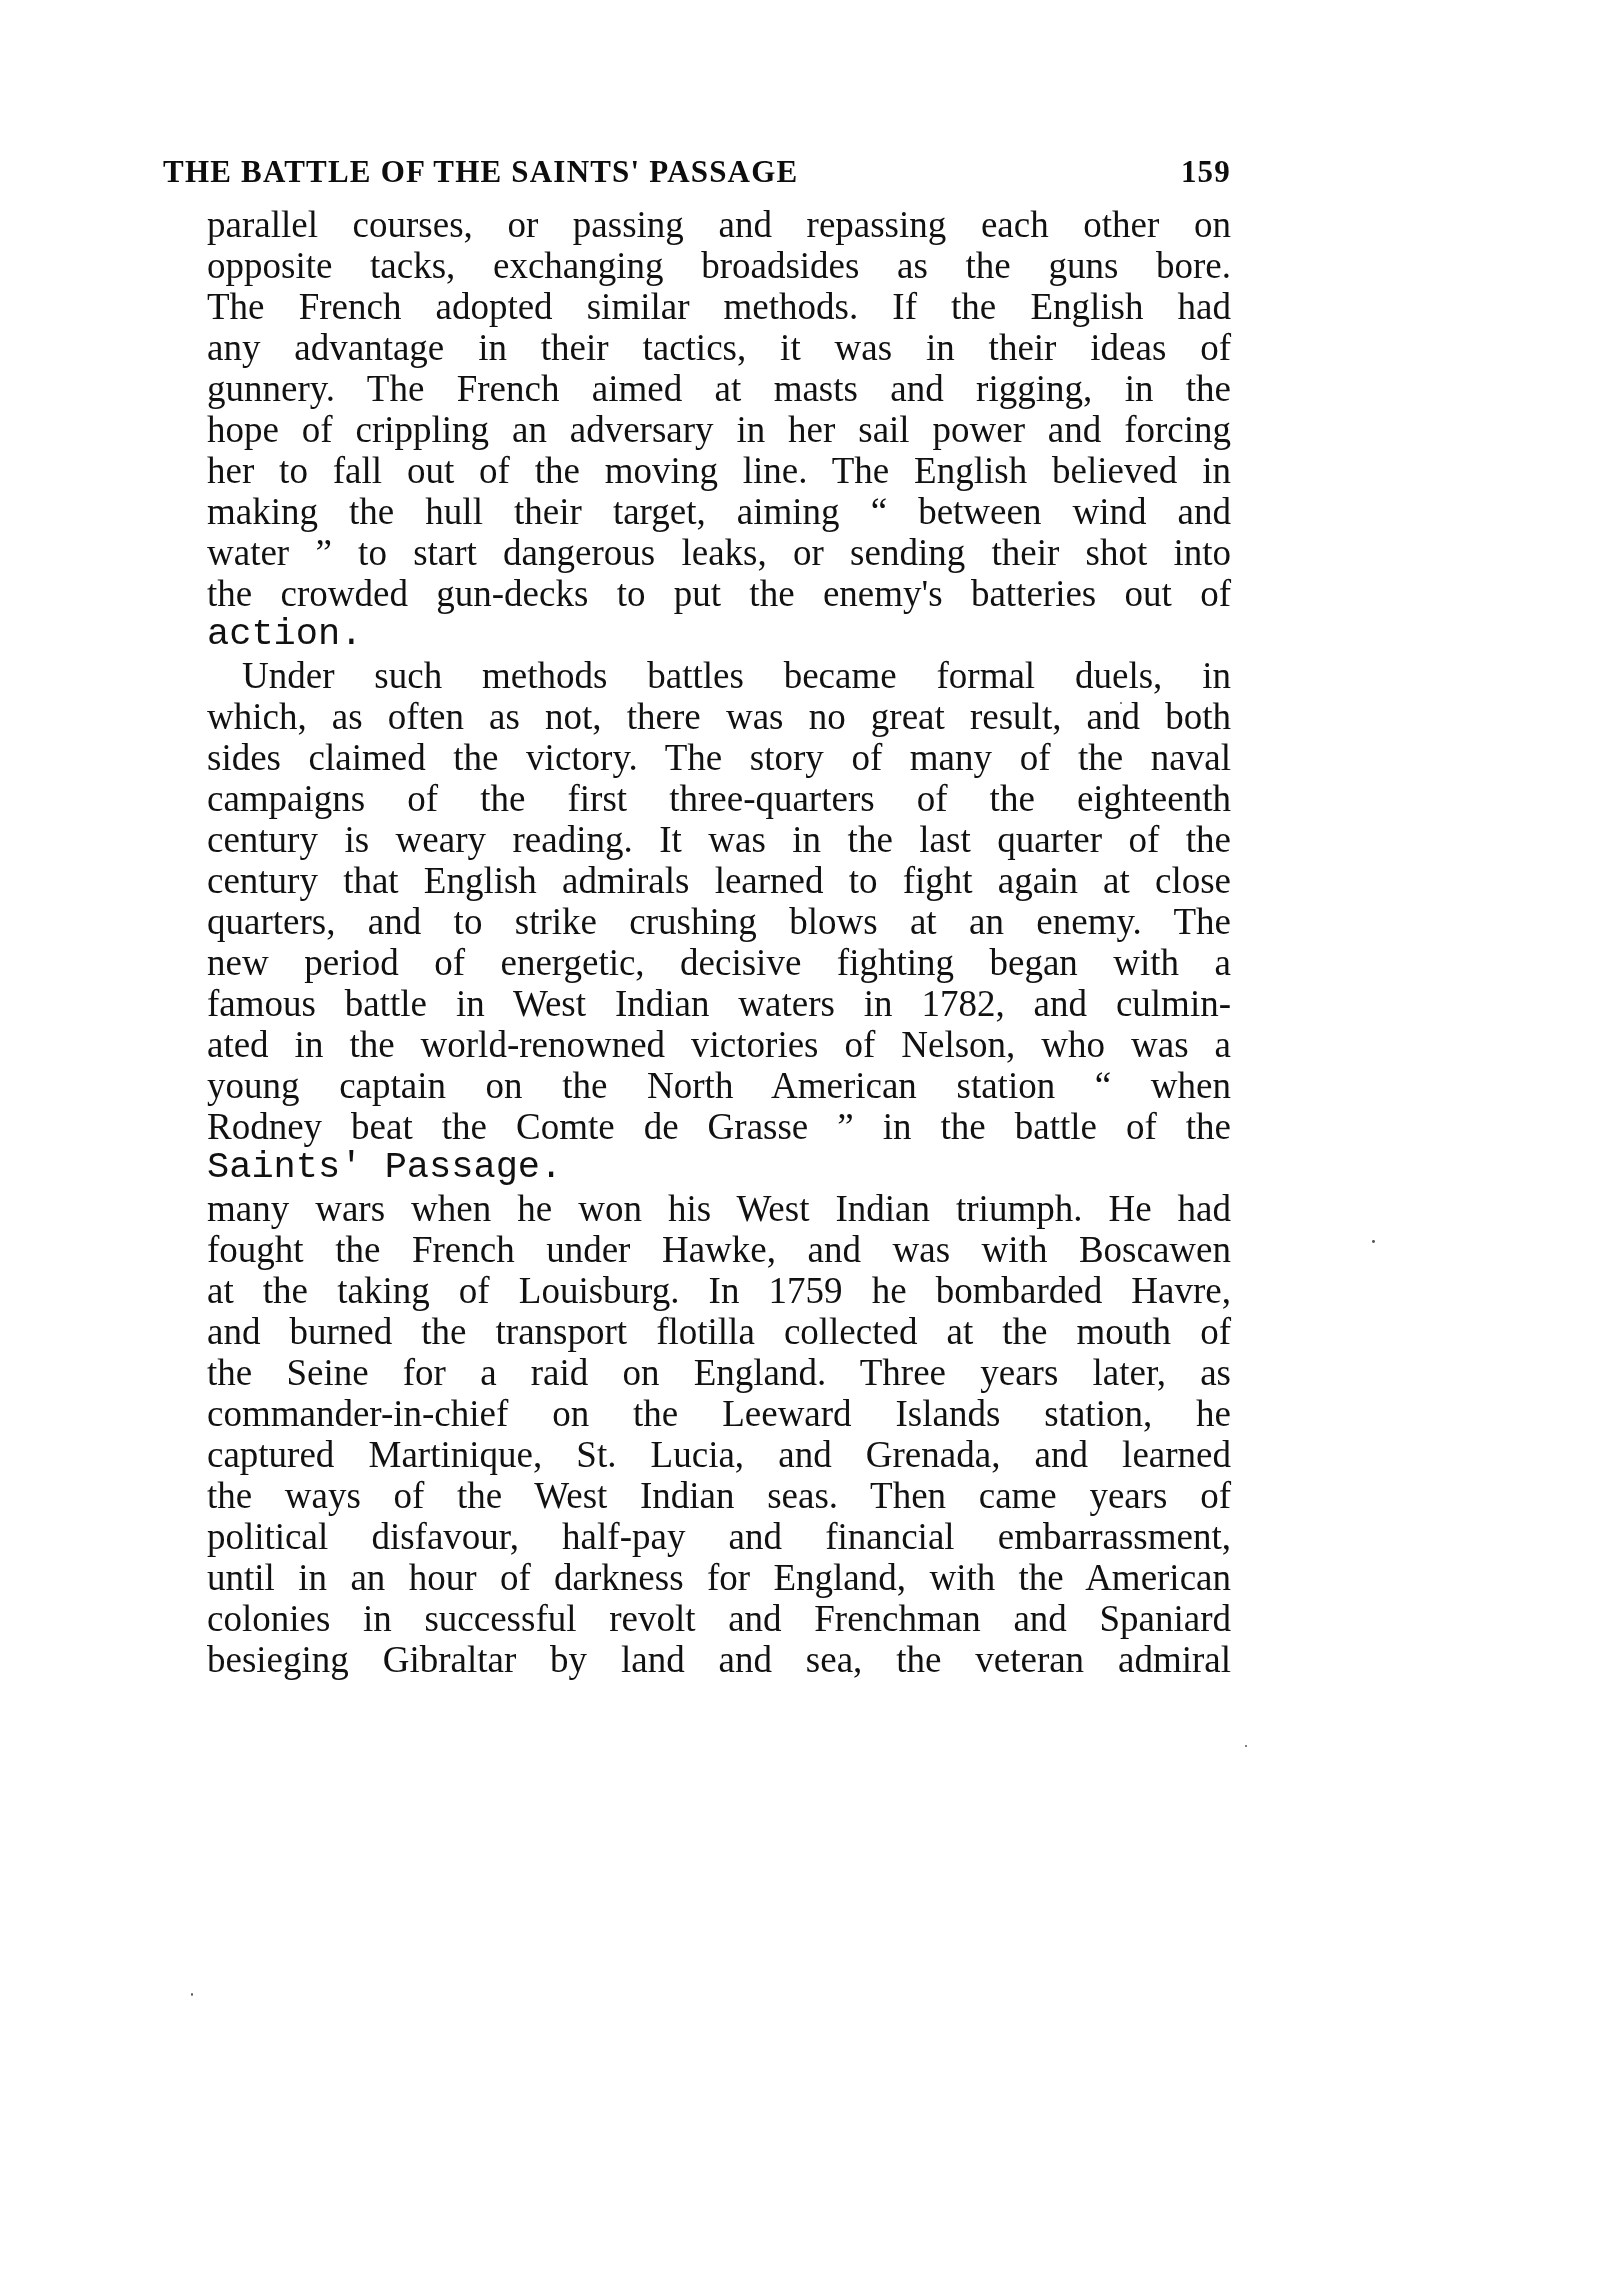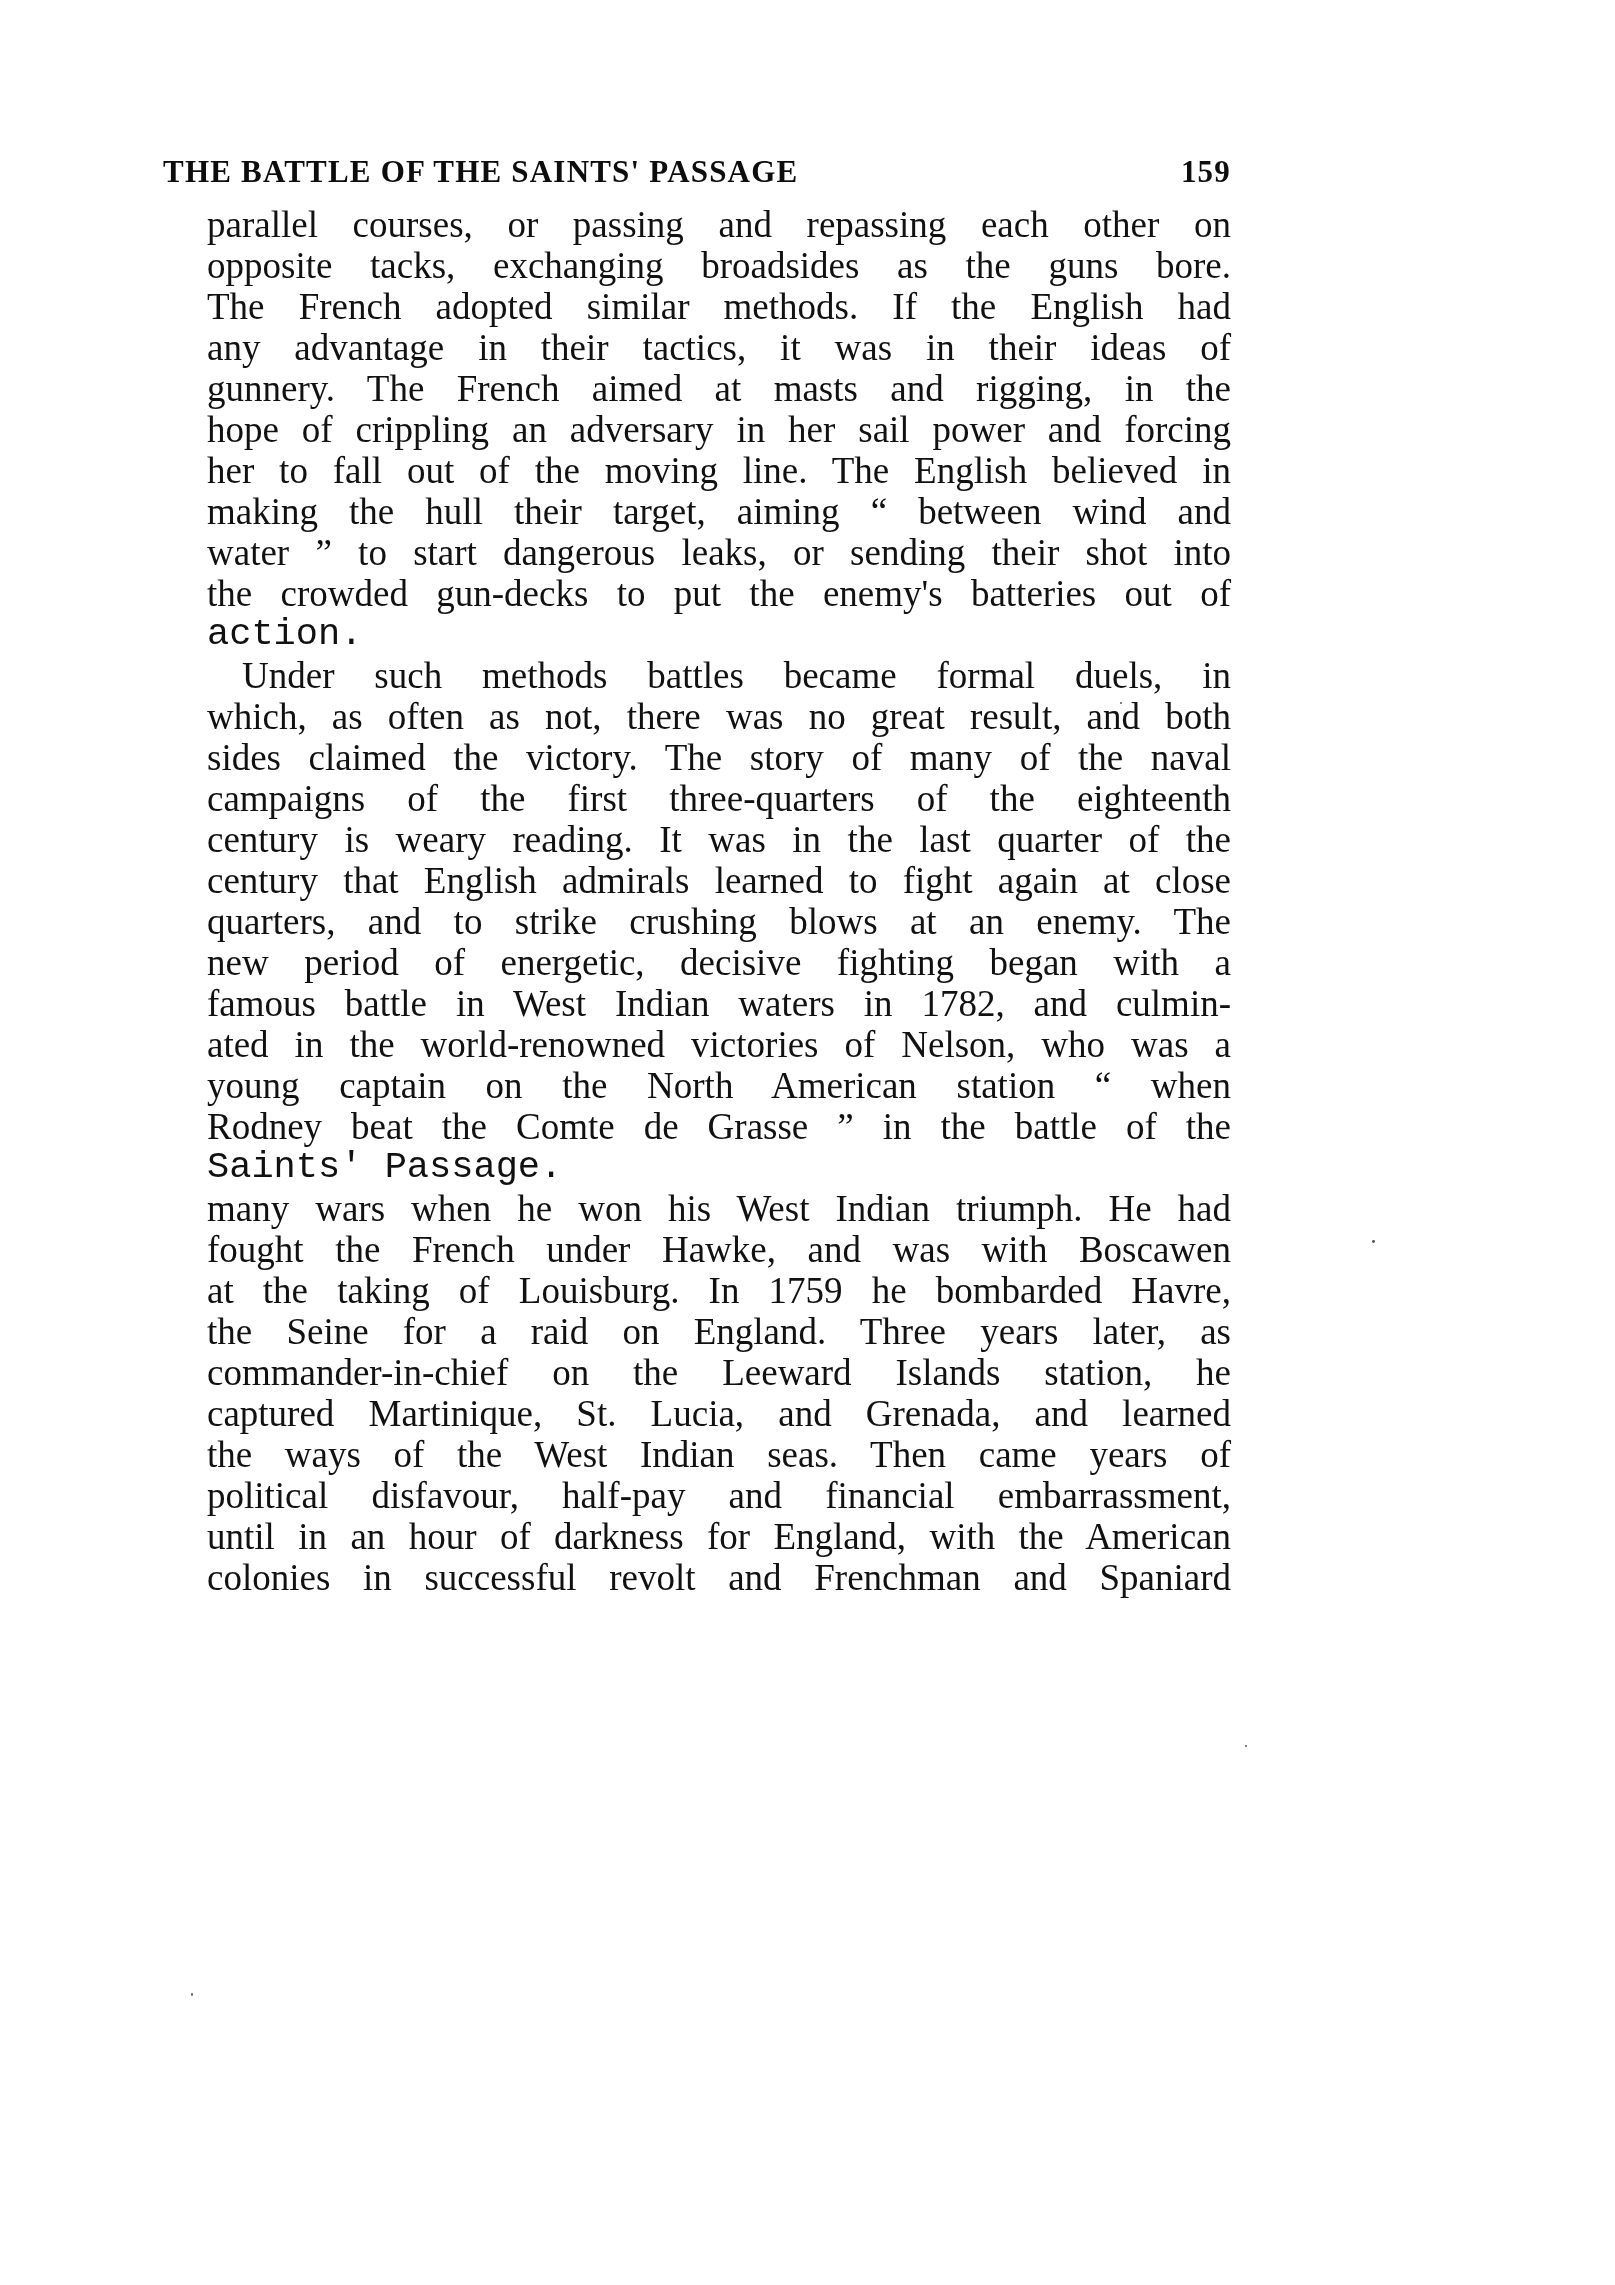--- a/index.html
+++ b/index.html
@@ -103,27 +103,29 @@
       <span class="line">ated in the world-renowned victories of Nelson, who was a</span>
       <span class="line">young captain on the North American station “ when</span>
       <span class="line">Rodney beat the Comte de Grasse ” in the battle of the</span>
       <span class="line last">Saints' Passage.</span>
     </div>
 
     <div>
       <span class="line">many wars when he won his West Indian triumph.  He had</span>
       <span class="line">fought the French under Hawke, and was with Boscawen</span>
       <span class="line">at the taking of Louisburg.  In 1759 he bombarded Havre,</span>
+      <span class="line">and burned the transport flotilla collected at the mouth of</span>
       <span class="line">the Seine for a raid on England.  Three years later, as</span>
       <span class="line">commander-in-chief on the Leeward Islands station, he</span>
       <span class="line">captured Martinique, St. Lucia, and Grenada, and learned</span>
       <span class="line">the ways of the West Indian seas.  Then came years of</span>
       <span class="line">political disfavour, half-pay and financial embarrassment,</span>
       <span class="line">until in an hour of darkness for England, with the American</span>
       <span class="line">colonies in successful revolt and Frenchman and Spaniard</span>
+      <span class="line">besieging Gibraltar by land and sea, the veteran admiral</span>
     </div>
   </div>
 </div>
 
 <div class="speck" style="left:1372px; top:1240px; width:2.9px; height:2.9px;"></div>
 <div class="speck" style="left:1120px; top:702px; width:2px; height:2px;"></div>
 <div class="speck" style="left:1245px; top:1745px; width:2px; height:2px;"></div>
 <div class="speck" style="left:191px; top:1993px; width:2px; height:2.9px;"></div>
 
 

